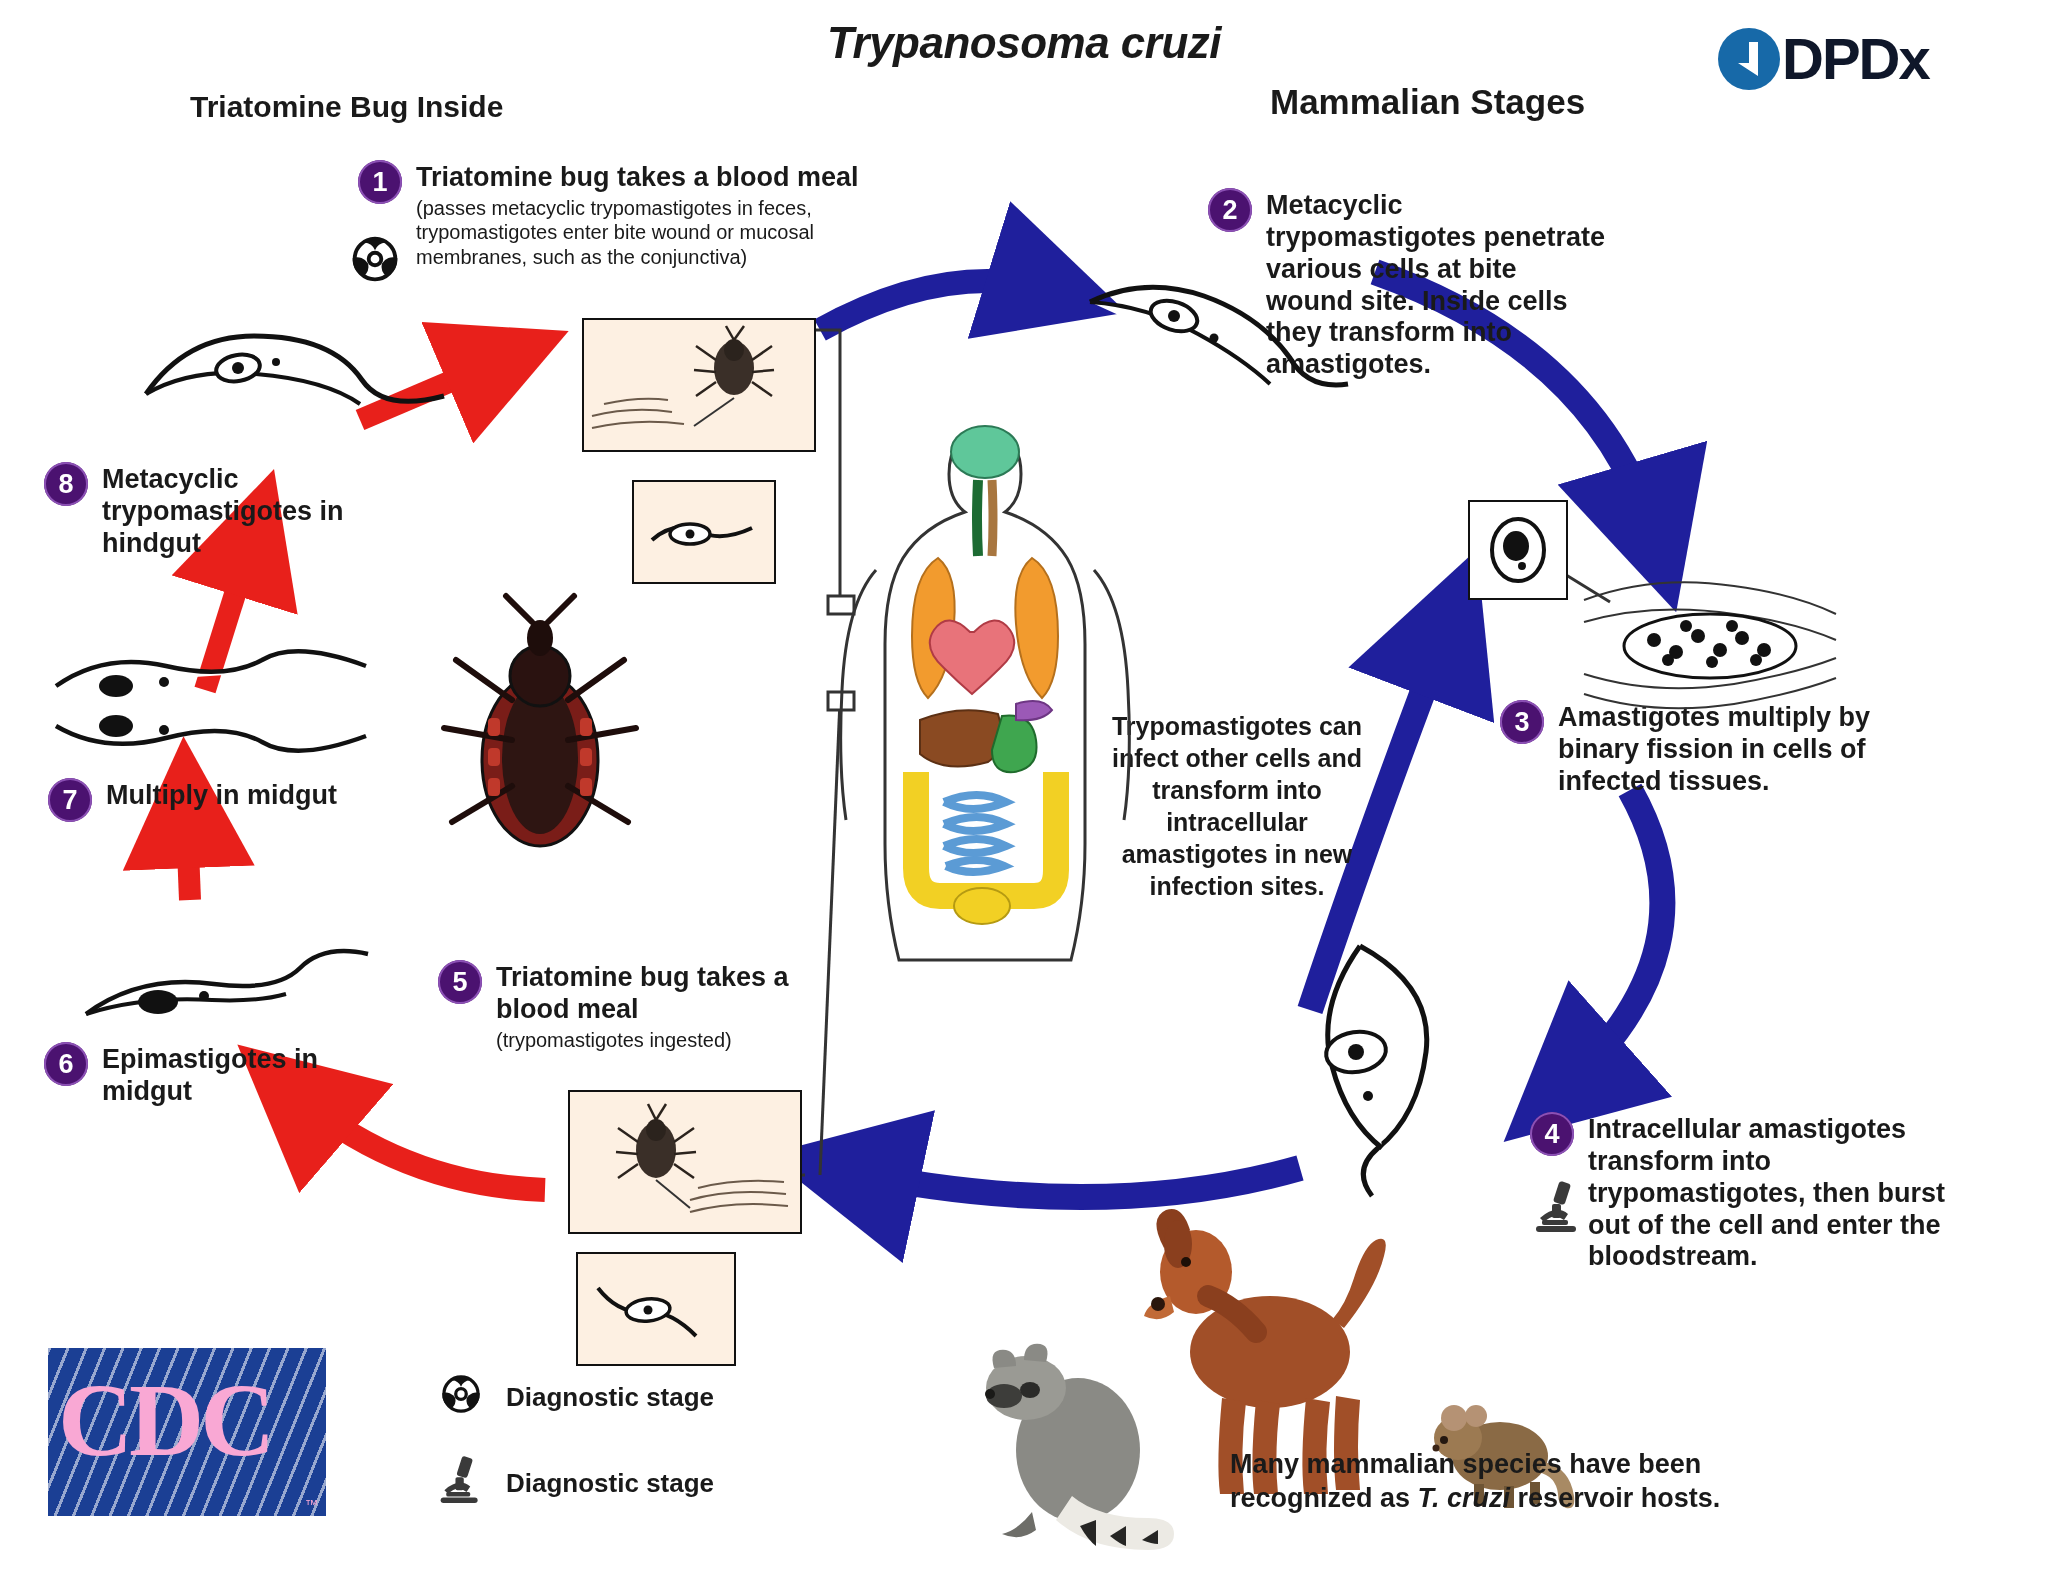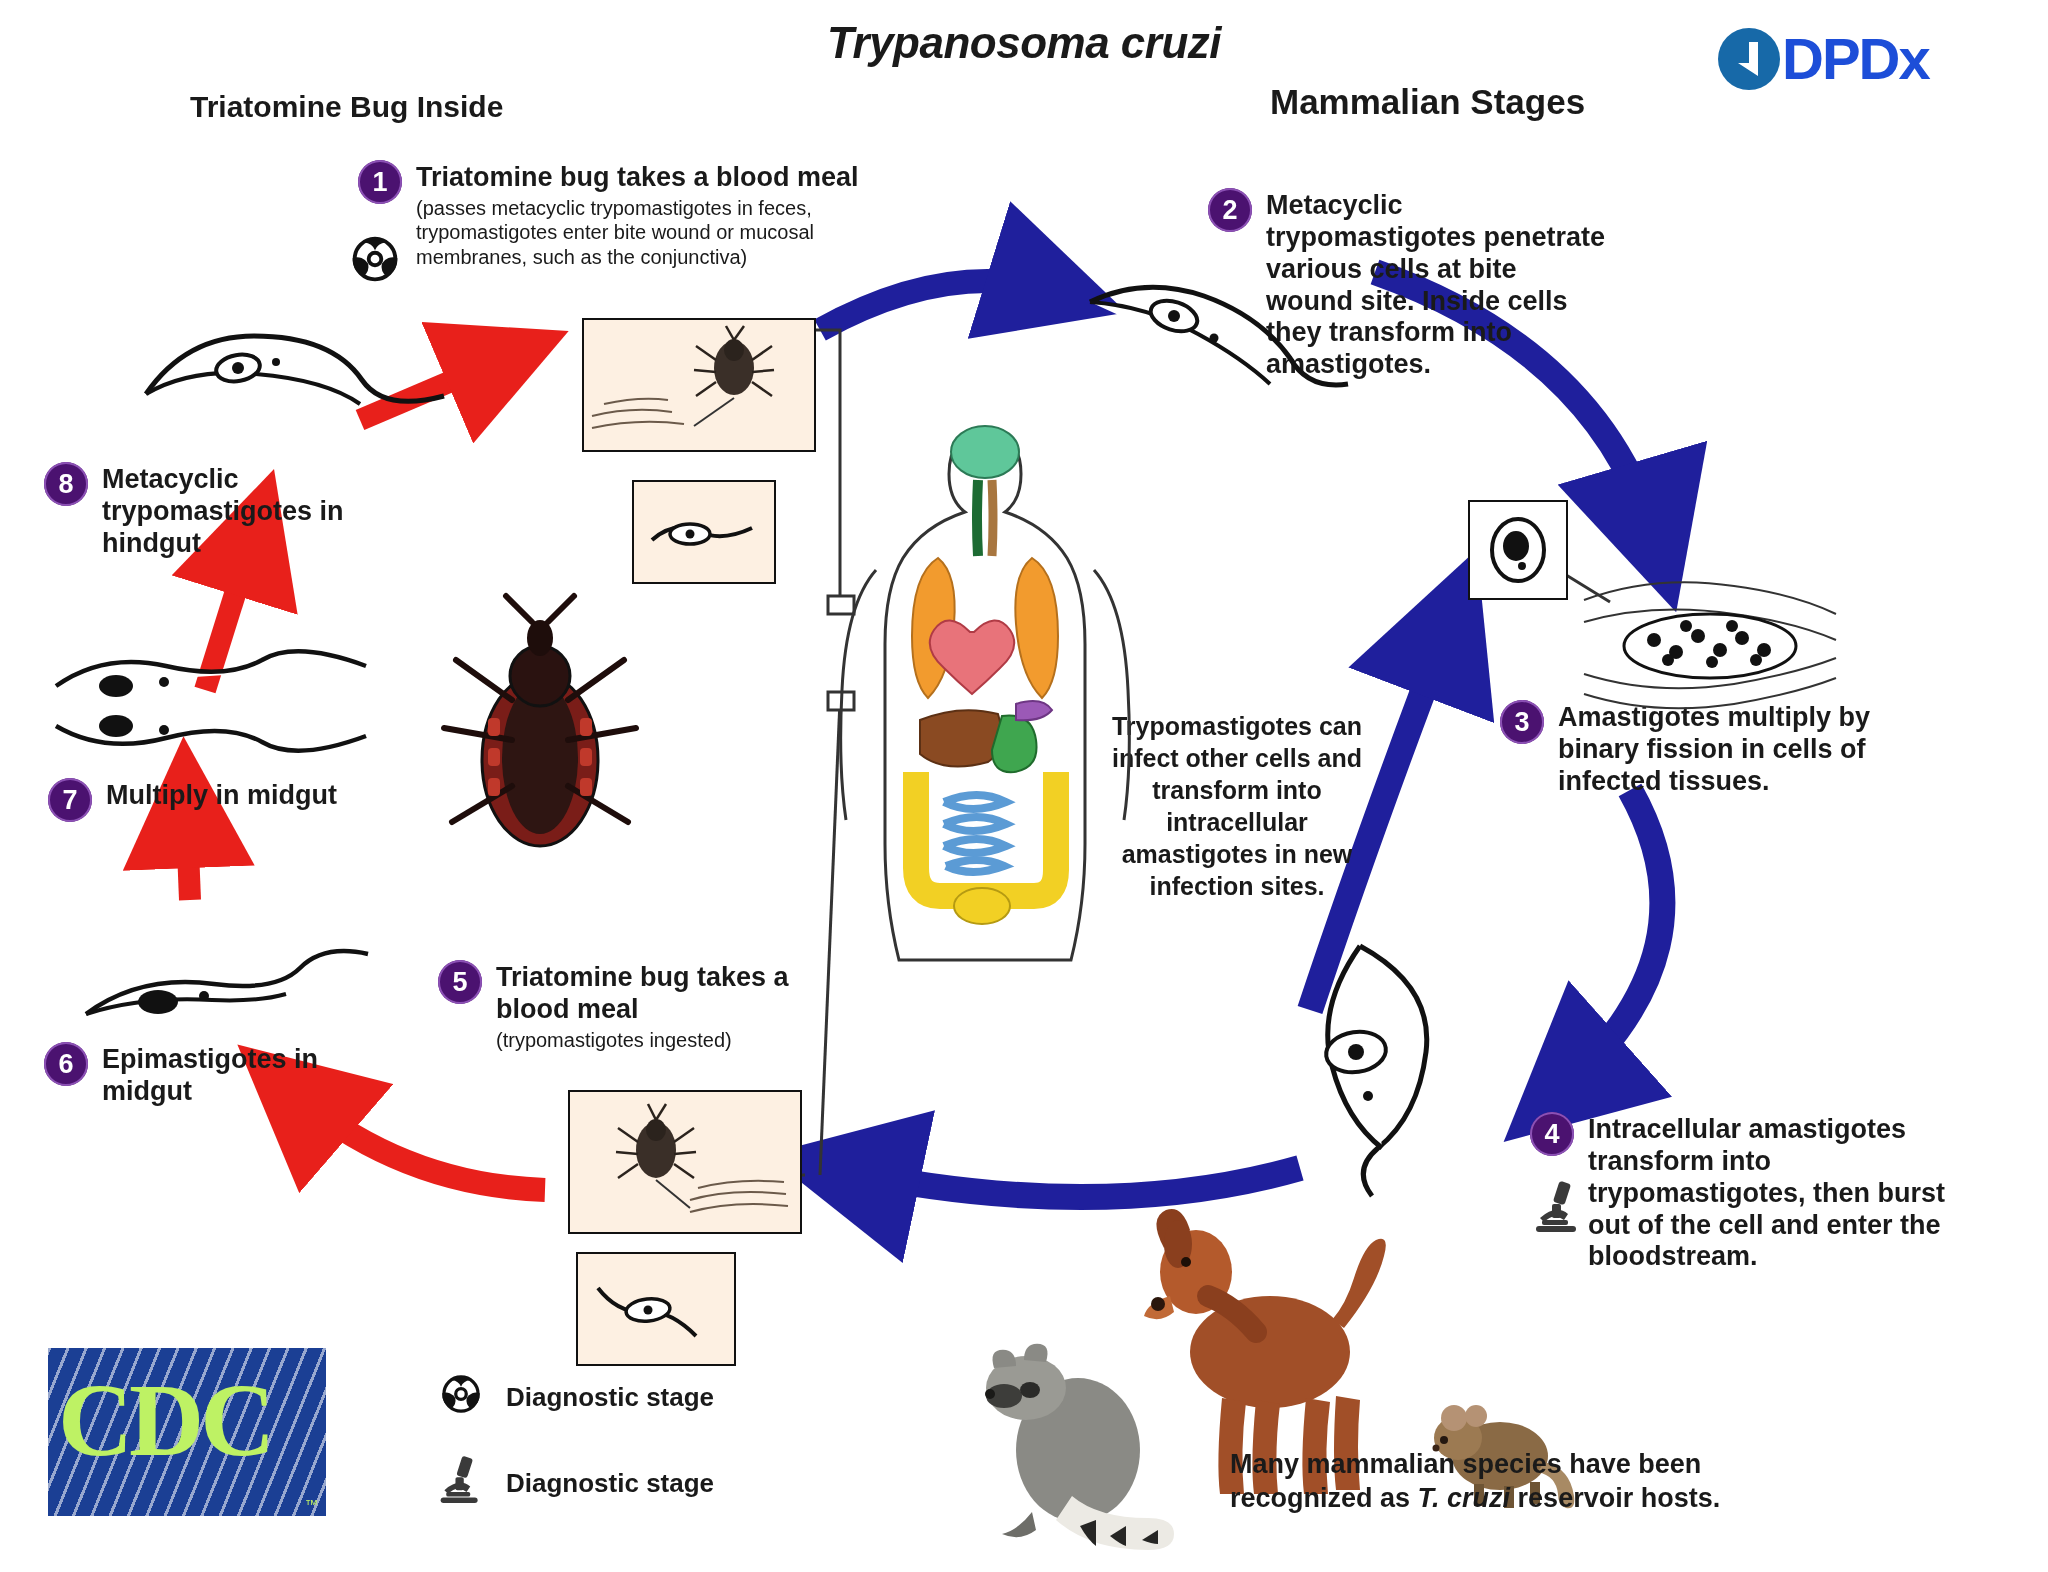--- a/index.html
+++ b/index.html
@@ -32,21 +32,21 @@
   }
   #mammalian-stages-heading{
     left:1270px; top:82px;
     font-size:35px; font-weight:bold;
   }
 
   
   #dpdx-logo{
     left:1718px; top:28px;
     display:flex; align-items:center;
-    color:#1d4ed8;
+    color:#0f172a;
   }
   #dpdx-logo .mark{
     width:62px;height:62px;border-radius:50%;
     background:#1769a8;
     position:relative;
     margin-right:2px;
   }
   #dpdx-logo .mark::after{
     content:"";
     position:absolute;left:20px;top:14px;
@@ -93,21 +93,21 @@
     font-size:26px;font-weight:bold;
   }
   #legend .row{display:flex;align-items:center;margin-bottom:26px;}
   #legend .row .glyph{width:62px;text-align:center;margin-right:14px;}
 
   
   #cdc-logo{
     left:48px; top:1348px;
     width:278px;height:168px;
     background:#1b3f94;
-    color:#bef264;
+    color:#f9a8d4;
     position:absolute;
     overflow:hidden;
   }
   #cdc-logo .cdc-text{
     position:absolute;left:10px;top:12px;
     font-size:104px;font-weight:bold;letter-spacing:-4px;
     font-family:"Liberation Serif", serif;
     z-index:3;
   }
   #cdc-logo .rays{

